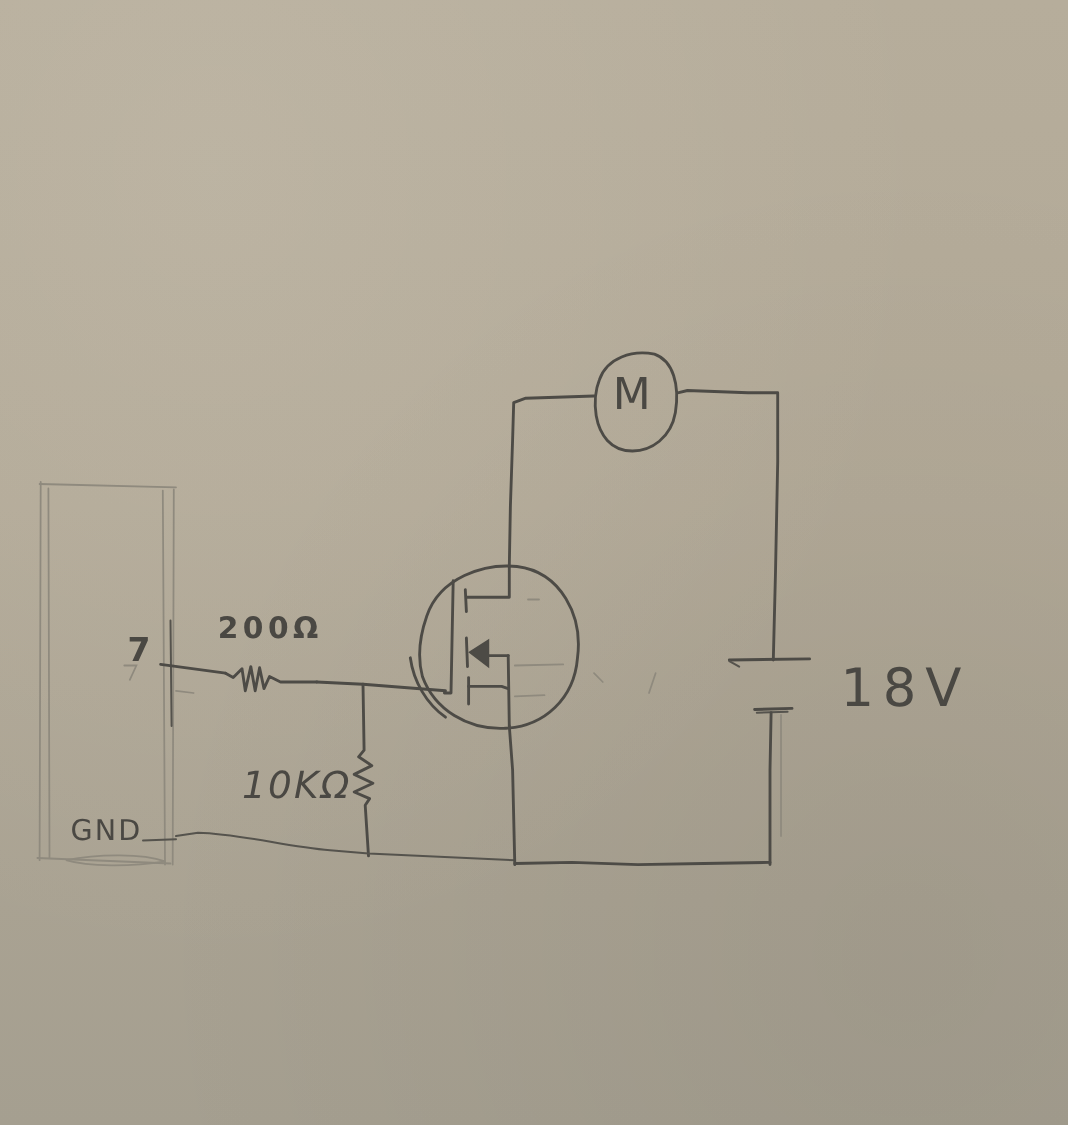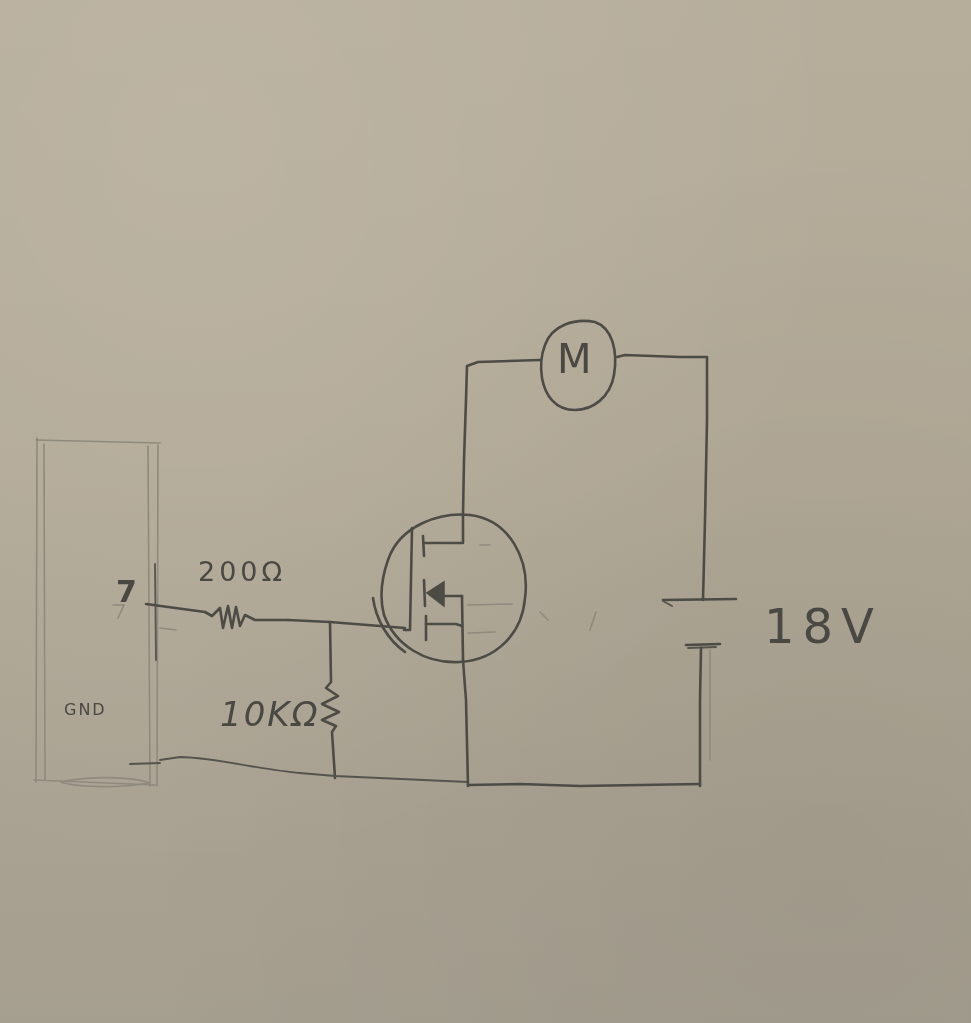--- a/index.html
+++ b/index.html
@@ -46,25 +46,25 @@
       stroke-linecap: round;
     }
     .label {
       position: absolute;
       color: #4a4843;
       font-family: "DejaVu Sans", sans-serif;
       font-weight: normal;
       white-space: nowrap;
       letter-spacing: 4px;
     }
-    .lbl-200 { left: 198px; top: 556px; font-size: 27px; }
+    .lbl-200 { left: 198px; top: 556px; font-size: 27px; font-weight: bold; }
     .lbl-10k { left: 220px; top: 694px; font-size: 34px; letter-spacing: 2px; font-style: italic; }
     .lbl-18v { left: 764px; top: 598px; font-size: 48px; letter-spacing: 8px; }
     .lbl-pin { left: 116px; top: 574px; font-size: 30px; font-weight: bold; }
-    .lbl-gnd { left: 64px; top: 700px; font-size: 16px; letter-spacing: 2px; }
+    .lbl-gnd { left: 64px; top: 741px; font-size: 26px; letter-spacing: 2px; }
     .lbl-m   { left: 557px; top: 336px; font-size: 40px; letter-spacing: 0; }
   </style>
 </head>
 <body>
 
 <div class="paper"></div>
 
 <svg class="diagram" width="971" height="1023" viewBox="0 0 971 1023" xmlns="http://www.w3.org/2000/svg">
 
   <g>

